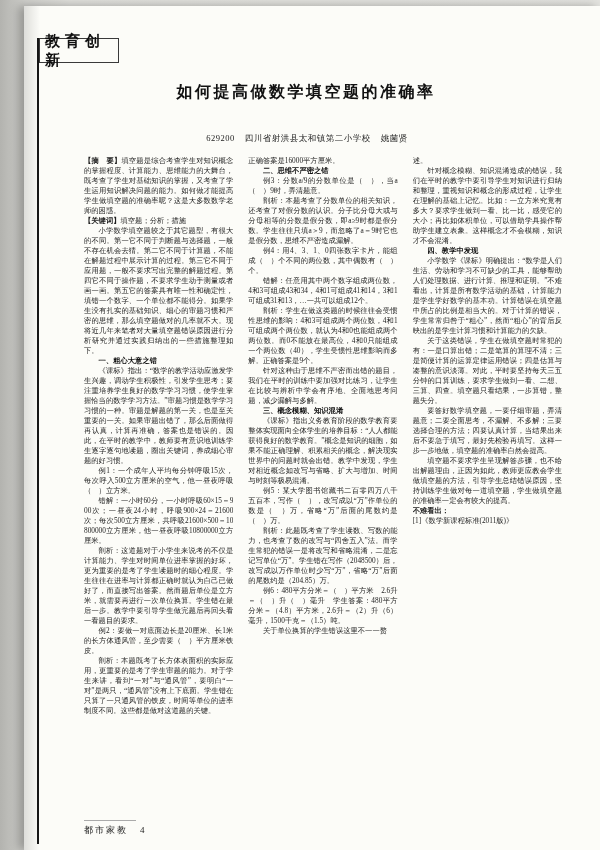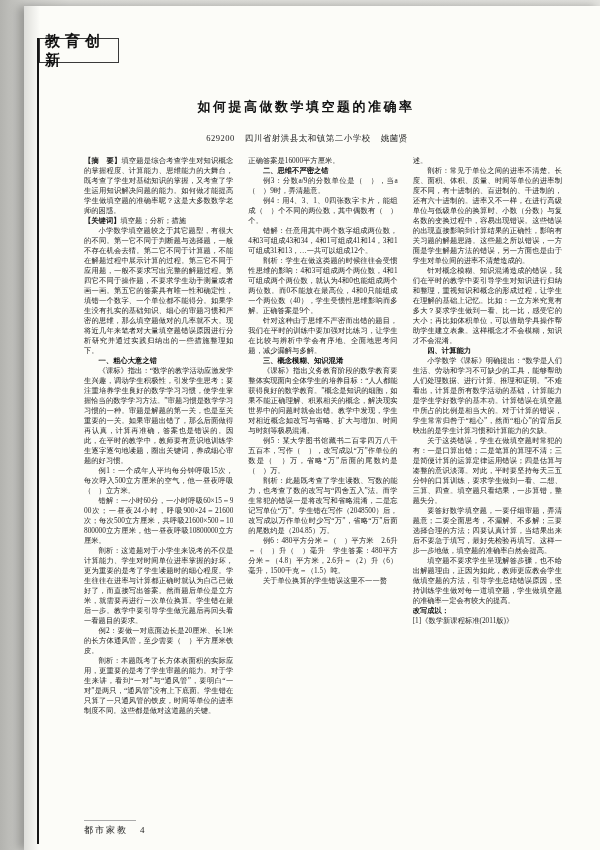--- a/index.html
+++ b/index.html
@@ -17,22 +17,22 @@
   .page::before{content:"";position:absolute;left:0;top:0;width:16px;height:100%;
     background:linear-gradient(90deg,rgba(0,0,0,.12),rgba(0,0,0,0));pointer-events:none;}
   .spine{position:absolute;left:13px;top:32px;width:2px;height:806px;background:#161616;}
   .edition-box{
     position:absolute;left:15px;top:32px;width:80px;height:25px;
     border:1.5px solid #3a3a3a;box-sizing:border-box;
     display:flex;align-items:center;justify-content:center;
     font-size:15px;font-weight:bold;letter-spacing:5px;padding-left:5px;color:#111;
   }
   .title{
-    position:absolute;left:0;right:12px;top:76px;margin:16px;text-align:center;
-    font-size:13px;font-weight:bold;letter-spacing:2.5px;color:#111;
+    position:absolute;left:0;right:12px;top:76px;margin:0;text-align:center;
+    font-size:16px;font-weight:bold;letter-spacing:2.5px;color:#111;
   }
   .byline{
     position:absolute;left:0;right:10px;top:127px;text-align:center;
     font-size:8.5px;color:#222;letter-spacing:.5px;
   }
   .byline .gap{display:inline-block;width:10px;}
   .columns{
     position:absolute;left:60px;top:150px;width:478px;height:662px;
     display:flex;gap:15px;
   }
@@ -77,42 +77,42 @@
         <p class="para">错解：一小时60分，一小时呼吸60×15＝900次；一昼夜24小时，呼吸900×24＝21600次；每次500立方厘米，共呼吸21600×500＝10800000立方厘米，他一昼夜呼吸10800000立方厘米。</p>
         <p class="para">剖析：这道题对于小学生来说考的不仅是计算能力、学生对时间单位进率掌握的好坏，更为重要的是考了学生读题时的细心程度。学生往往在进率与计算都正确时就认为自己已做好了，而直接写出答案。然而题后单位是立方米，就需要再进行一次单位换算。学生错在最后一步。教学中要引导学生做完题后再回头看一看题目的要求。</p>
         <p class="para">例2：要做一对底面边长是20厘米、长1米的长方体通风管，至少需要（　）平方厘米铁皮。</p>
         <p class="para">剖析：本题既考了长方体表面积的实际应用，更重要的是考了学生审题的能力。对于学生来讲，看到“一对”与“通风管”，要明白“一对”是两只，“通风管”没有上下底面。学生错在只算了一只通风管的铁皮，时间等单位的进率制度不同。这些都是做对这道题的关键。</p>
       </div>
 
       <div class="col">
         <p class="para flush">正确答案是16000平方厘米。</p>
         <p class="para hd">二、思维不严密之错</p>
         <p class="para">例3：分数a/9的分数单位是（　），当a（　）9时，弄清题意。</p>
+        <p class="para">剖析：本题考查了分数单位的相关知识，还考查了对假分数的认识。分子比分母大或与分母相等的分数是假分数，即a≥9时都是假分数。学生往往只填a＞9，而忽略了a＝9时它也是假分数，思维不严密造成漏解。</p>
         <p class="para">例4：用4、3、1、0四张数字卡片，能组成（　）个不同的两位数，其中偶数有（　）个。</p>
         <p class="para">错解：任意用其中两个数字组成两位数，4和3可组成43和34，4和1可组成41和14，3和1可组成31和13，…一共可以组成12个。</p>
         <p class="para">剖析：学生在做这类题的时候往往会受惯性思维的影响：4和3可组成两个两位数，4和1可组成两个两位数，就认为4和0也能组成两个两位数。而0不能放在最高位，4和0只能组成一个两位数（40），学生受惯性思维影响而多解。正确答案是9个。</p>
         <p class="para">针对这种由于思维不严密而出错的题目，我们在平时的训练中要加强对比练习，让学生在比较与辨析中学会有序地、全面地思考问题，减少漏解与多解。</p>
         <p class="para hd">三、概念模糊、知识混淆</p>
         <p class="para">《课标》指出义务教育阶段的数学教育要整体实现面向全体学生的培养目标：“人人都能获得良好的数学教育。”概念是知识的细胞，如果不能正确理解、积累相关的概念，解决现实世界中的问题时就会出错。教学中发现，学生对相近概念如改写与省略、扩大与增加、时间与时刻等极易混淆。</p>
         <p class="para">例5：某大学图书馆藏书二百零四万八千五百本，写作（　），改写成以“万”作单位的数是（　）万，省略“万”后面的尾数约是（　）万。</p>
         <p class="para">剖析：此题既考查了学生读数、写数的能力，也考查了数的改写与“四舍五入”法。而学生常犯的错误一是将改写和省略混淆，二是忘记写单位“万”。学生错在写作（2048500）后，改写成以万作单位时少写“万”，省略“万”后面的尾数约是（204.85）万。</p>
         <p class="para">例6：480平方分米＝（　）平方米　2.6升＝（　）升（　）毫升　学生答案：480平方分米＝（4.8）平方米，2.6升＝（2）升（6）毫升，1500千克＝（1.5）吨。</p>
         <p class="para">关于单位换算的学生错误这里不一一赘</p>
       </div>
 
       <div class="col">
         <p class="para flush">述。</p>
-        <p class="para">剖析：常见于单位之间的进率不清楚。长度、面积、体积、质量、时间等单位的进率制度不同，有十进制的、百进制的、千进制的，还有六十进制的。进率又不一样，在进行高级单位与低级单位的换算时、小数（分数）与复名数的变换过程中，容易出现错误。这些错误的出现直接影响到计算结果的正确性，影响有关习题的解题思路。这些题之所以错误，一方面是学生解题方法的错误，另一方面也是由于学生对单位间的进率不清楚造成的。</p>
         <p class="para">针对概念模糊、知识混淆造成的错误，我们在平时的教学中要引导学生对知识进行归纳和整理，重视知识和概念的形成过程，让学生在理解的基础上记忆。比如：一立方米究竟有多大？要求学生做到一看、比一比，感受它的大小；再比如体积单位，可以借助学具操作帮助学生建立表象。这样概念才不会模糊，知识才不会混淆。</p>
-        <p class="para hd">四、计算能力</p>
+        <p class="para hd">四、教学中发现</p>
         <p class="para">小学数学《课标》明确提出：“数学是人们生活、劳动和学习不可缺少的工具，能够帮助人们处理数据、进行计算、推理和证明。”不难看出，计算是所有数学活动的基础，计算能力是学生学好数学的基本功。计算错误在填空题中所占的比例是相当大的。对于计算的错误，学生常常归咎于“粗心”，然而“粗心”的背后反映出的是学生计算习惯和计算能力的欠缺。</p>
         <p class="para">关于这类错误，学生在做填空题时常犯的有：一是口算出错；二是笔算的算理不清；三是简便计算的运算定律运用错误；四是估算与凑整的意识淡薄。对此，平时要坚持每天三五分钟的口算训练，要求学生做到一看、二想、三算、四查。填空题只看结果，一步算错，整题失分。</p>
         <p class="para">要答好数学填空题，一要仔细审题，弄清题意；二要全面思考，不漏解、不多解；三要选择合理的方法；四要认真计算，当结果出来后不要急于填写，最好先检验再填写。这样一步一步地做，填空题的准确率自然会提高。</p>
         <p class="para">填空题不要求学生呈现解答步骤，也不给出解题理由，正因为如此，教师更应教会学生做填空题的方法，引导学生总结错误原因，坚持训练学生做对每一道填空题，学生做填空题的准确率一定会有较大的提高。</p>
-        <p class="para flush b">改写成以：</p>
+        <p class="para flush b">不难看出：</p>
         <p class="para flush">[1]《数学新课程标准(2011版)》</p>
       </div>
 
     </div>
 
     <div class="footer">
       <span class="journal">都市家教</span><span class="pgnum">4</span>
     </div>
 
   </div>

